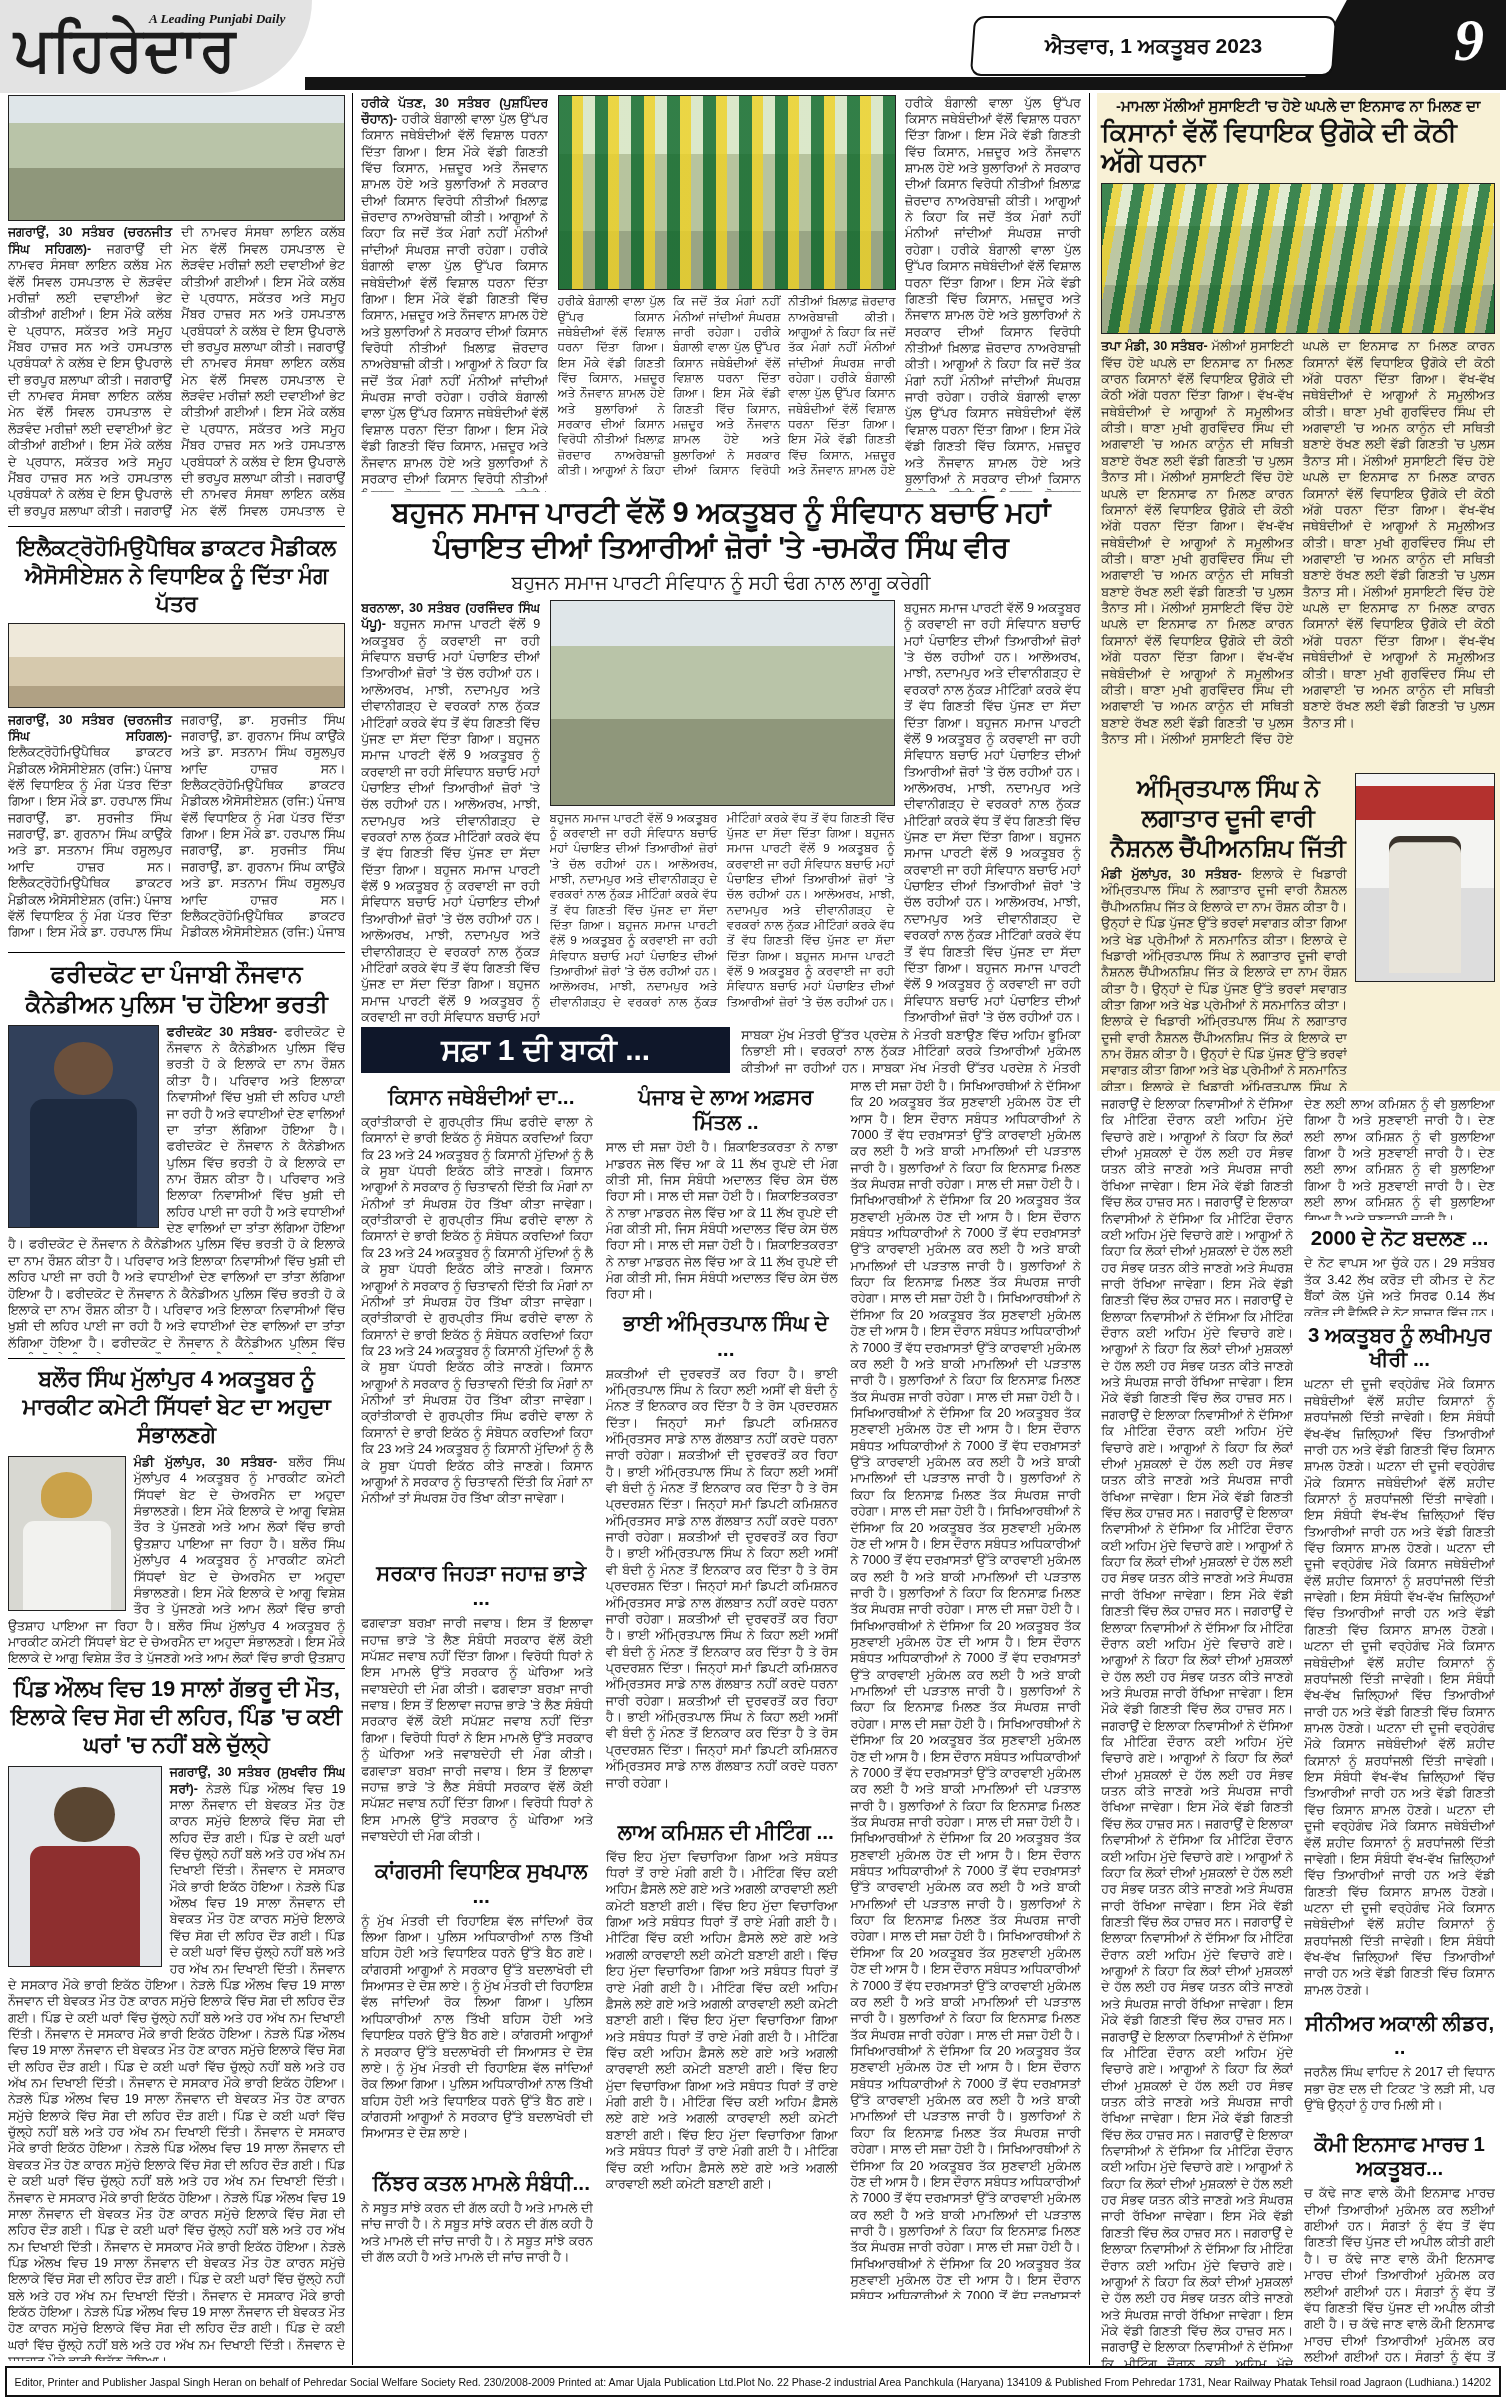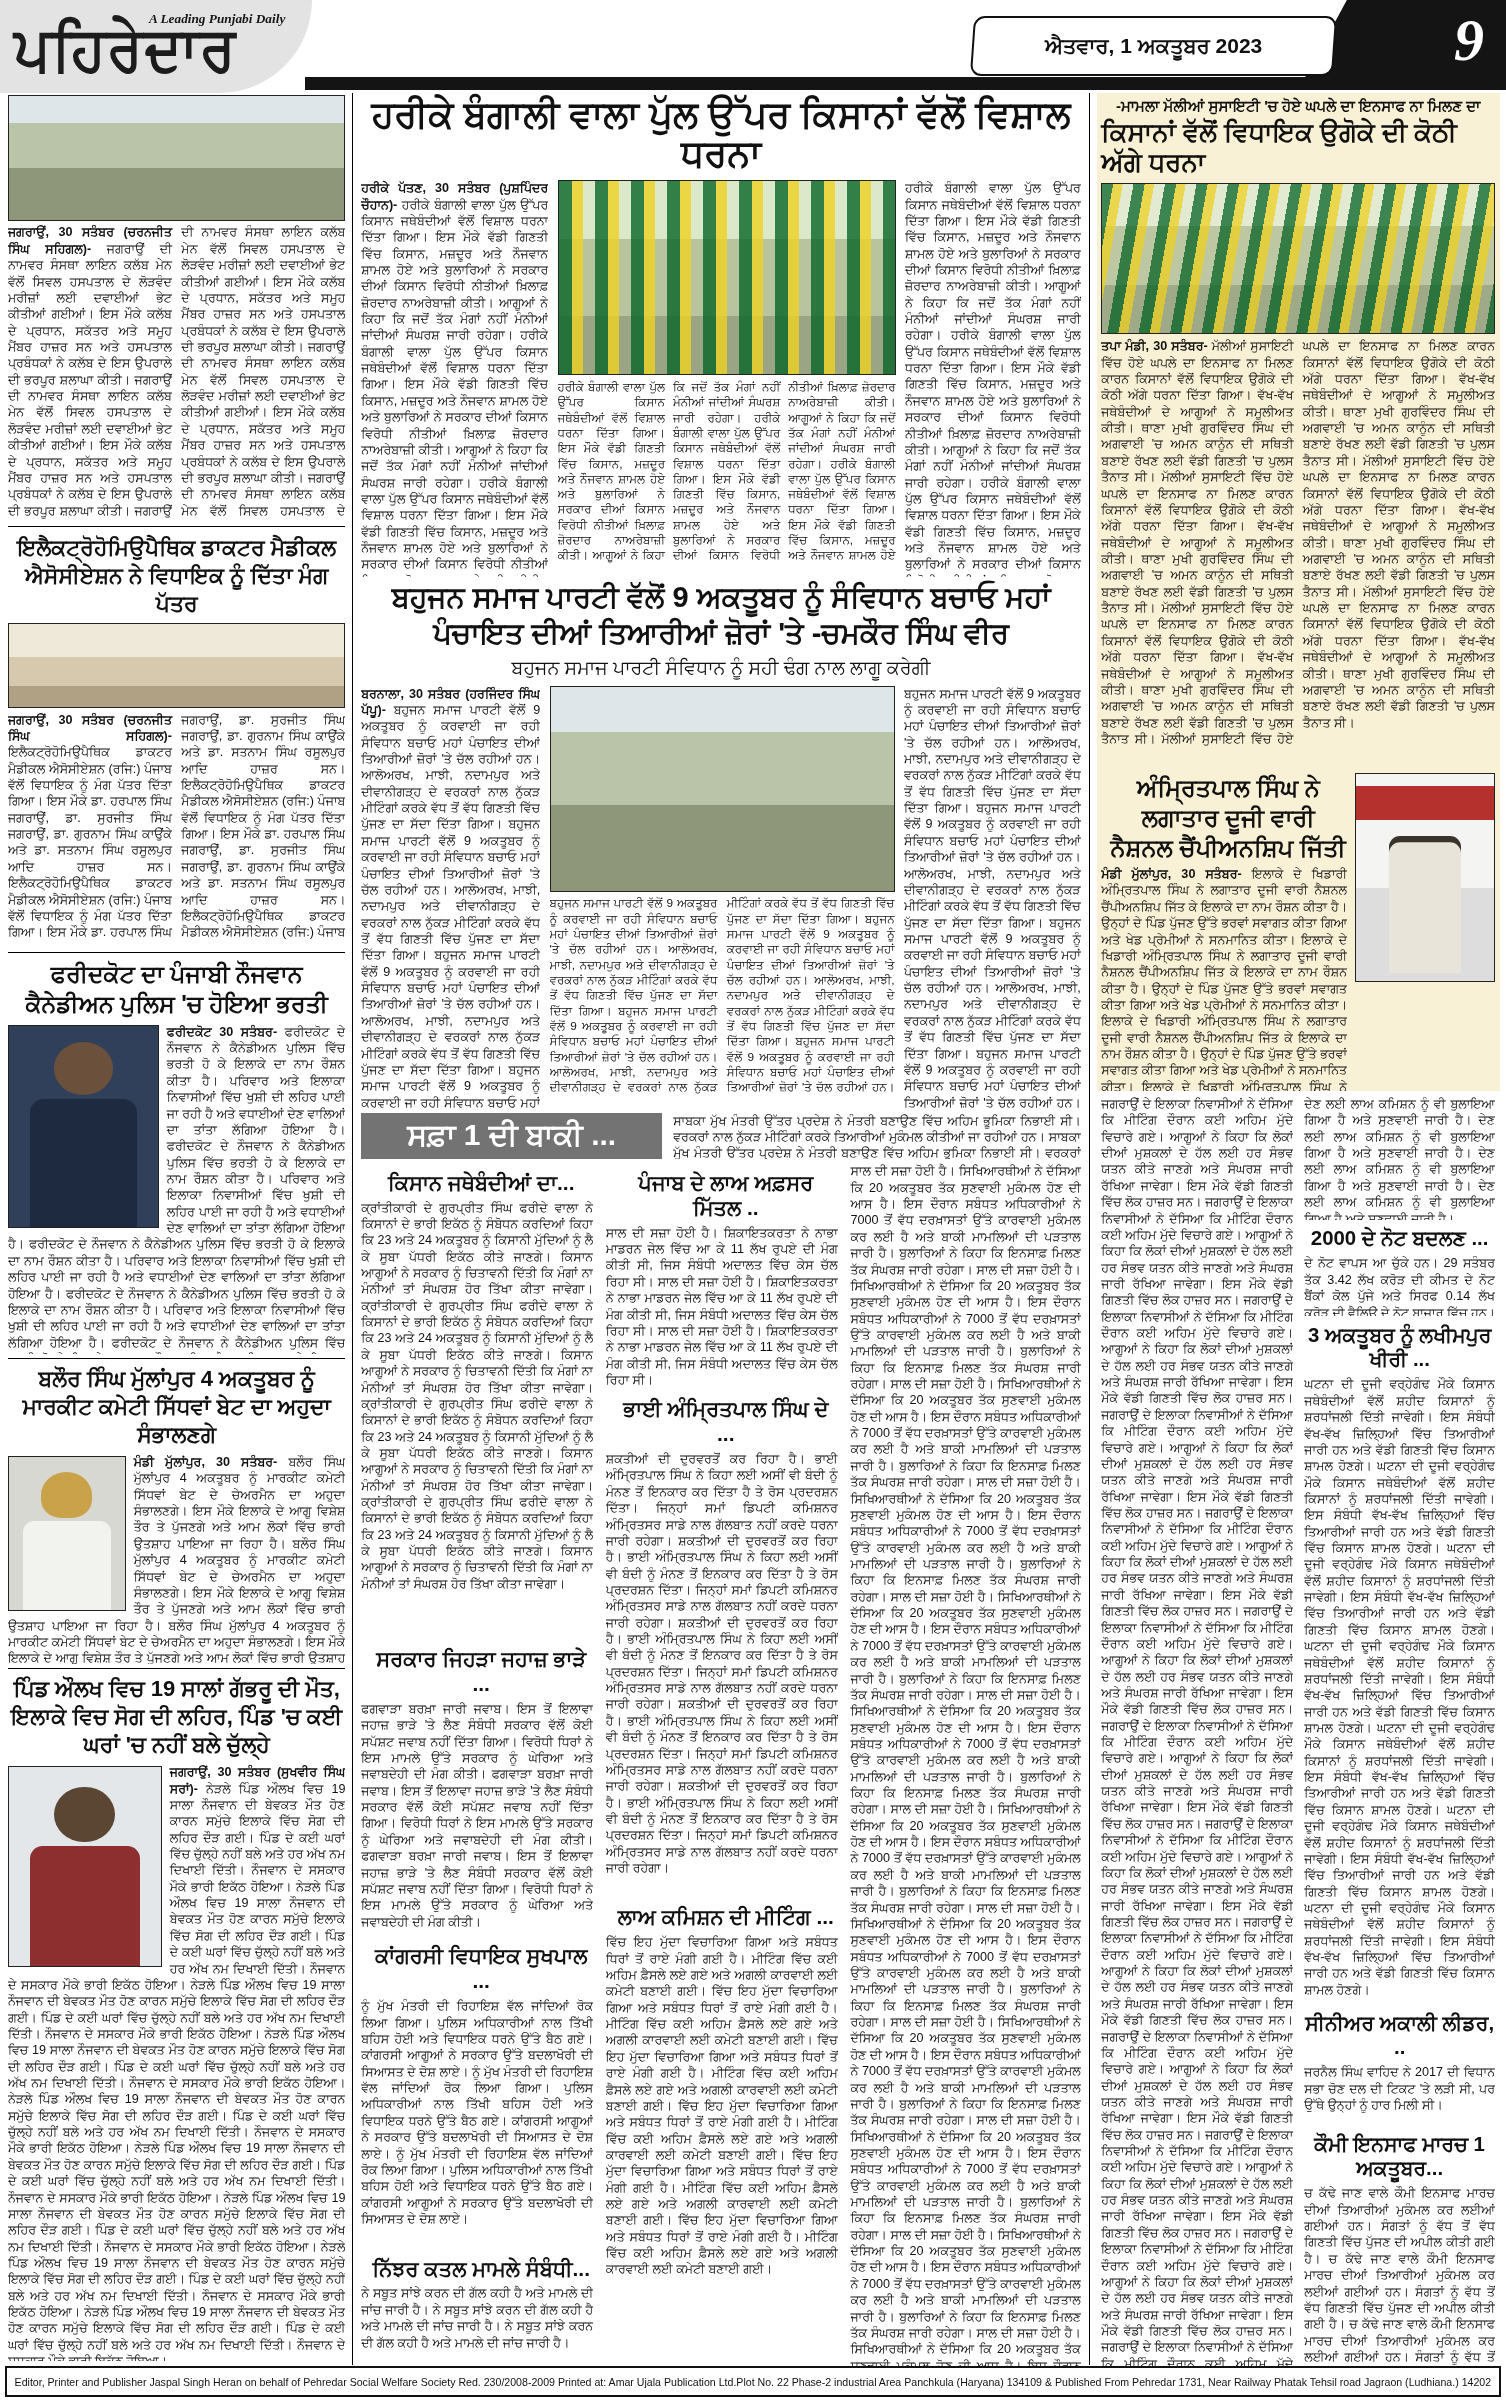--- a/index.html
+++ b/index.html
@@ -72,21 +72,21 @@
   
   .hL { font-size:23.6px; font-weight:bold; text-align:center; line-height:1.28; padding:3.1px 0 4.7px; }
   .hL.small { font-size:22px; }
 
   
   .hC1 { font-size:37px; font-weight:bold; text-align:center; line-height:1.05; padding:1.6px 0 6.3px; }
   .hC2 { font-size:29px; font-weight:bold; text-align:center; line-height:1.22; padding:3.1px 0 1.6px; }
   .subC2 { font-size:19px; font-weight:normal; text-align:center; padding:4.7px 0 6.3px; }
   .crow { display:flex; gap:9.4px; overflow:hidden; }
   .banner-row { display:flex; gap:11px; align-items:stretch; margin:3.1px 0 4.7px; }
-  .banner { width:301px; background:#737373; color:#fff; display:flex; align-items:center; justify-content:center;
+  .banner { width:369px; background:#0f172a; color:#fff; display:flex; align-items:center; justify-content:center;
             font-size:30px; font-weight:bold; height:46px; }
   .cont { display:flex; gap:12.6px; }
   .hCont { font-size:21px; font-weight:bold; text-align:center; line-height:1.2; padding:6.3px 0 4.7px;margin-left:8px; }
 
   
   .cream { background:#f8f1d6; padding:1.6px 4.7px 0 4.7px; }
   .kicker { font-size:15px; font-weight:bold; text-align:center; padding:2.4px 0 1.6px; }
   .hR1 { font-size:26px; font-weight:bold; line-height:1.15; padding:1.6px 0 4.7px; }
   .hR2 { font-size:24px; font-weight:bold; text-align:center; line-height:1.25; padding:4.7px 0 3.1px;margin-left:8px; }
   .hRs { font-size:20.4px; font-weight:bold; text-align:center; line-height:1.2; padding:6.3px 0 4.7px; }
@@ -163,21 +163,20 @@
           <span class="dl">ਜਗਰਾਉਂ, 30 ਸਤੰਬਰ (ਸੁਖਵੀਰ ਸਿੰਘ ਸਰਾਂ)-</span>
           <span>ਨੇੜਲੇ ਪਿੰਡ ਔਲਖ ਵਿਚ 19 ਸਾਲਾ ਨੌਜਵਾਨ ਦੀ ਬੇਵਕਤ ਮੌਤ ਹੋਣ ਕਾਰਨ ਸਮੁੱਚੇ ਇਲਾਕੇ ਵਿੱਚ ਸੋਗ ਦੀ ਲਹਿਰ ਦੌੜ ਗਈ। ਪਿੰਡ ਦੇ ਕਈ ਘਰਾਂ ਵਿੱਚ ਚੁੱਲ੍ਹੇ ਨਹੀਂ ਬਲੇ ਅਤੇ ਹਰ ਅੱਖ ਨਮ ਦਿਖਾਈ ਦਿੱਤੀ। ਨੌਜਵਾਨ ਦੇ ਸਸਕਾਰ ਮੌਕੇ ਭਾਰੀ ਇਕੱਠ ਹੋਇਆ।  ਨੇੜਲੇ ਪਿੰਡ ਔਲਖ ਵਿਚ 19 ਸਾਲਾ ਨੌਜਵਾਨ ਦੀ ਬੇਵਕਤ ਮੌਤ ਹੋਣ ਕਾਰਨ ਸਮੁੱਚੇ ਇਲਾਕੇ ਵਿੱਚ ਸੋਗ ਦੀ ਲਹਿਰ ਦੌੜ ਗਈ। ਪਿੰਡ ਦੇ ਕਈ ਘਰਾਂ ਵਿੱਚ ਚੁੱਲ੍ਹੇ ਨਹੀਂ ਬਲੇ ਅਤੇ ਹਰ ਅੱਖ ਨਮ ਦਿਖਾਈ ਦਿੱਤੀ। ਨੌਜਵਾਨ ਦੇ ਸਸਕਾਰ ਮੌਕੇ ਭਾਰੀ ਇਕੱਠ ਹੋਇਆ।  ਨੇੜਲੇ ਪਿੰਡ ਔਲਖ ਵਿਚ 19 ਸਾਲਾ ਨੌਜਵਾਨ ਦੀ ਬੇਵਕਤ ਮੌਤ ਹੋਣ ਕਾਰਨ ਸਮੁੱਚੇ ਇਲਾਕੇ ਵਿੱਚ ਸੋਗ ਦੀ ਲਹਿਰ ਦੌੜ ਗਈ। ਪਿੰਡ ਦੇ ਕਈ ਘਰਾਂ ਵਿੱਚ ਚੁੱਲ੍ਹੇ ਨਹੀਂ ਬਲੇ ਅਤੇ ਹਰ ਅੱਖ ਨਮ ਦਿਖਾਈ ਦਿੱਤੀ। ਨੌਜਵਾਨ ਦੇ ਸਸਕਾਰ ਮੌਕੇ ਭਾਰੀ ਇਕੱਠ ਹੋਇਆ।  ਨੇੜਲੇ ਪਿੰਡ ਔਲਖ ਵਿਚ 19 ਸਾਲਾ ਨੌਜਵਾਨ ਦੀ ਬੇਵਕਤ ਮੌਤ ਹੋਣ ਕਾਰਨ ਸਮੁੱਚੇ ਇਲਾਕੇ ਵਿੱਚ ਸੋਗ ਦੀ ਲਹਿਰ ਦੌੜ ਗਈ। ਪਿੰਡ ਦੇ ਕਈ ਘਰਾਂ ਵਿੱਚ ਚੁੱਲ੍ਹੇ ਨਹੀਂ ਬਲੇ ਅਤੇ ਹਰ ਅੱਖ ਨਮ ਦਿਖਾਈ ਦਿੱਤੀ। ਨੌਜਵਾਨ ਦੇ ਸਸਕਾਰ ਮੌਕੇ ਭਾਰੀ ਇਕੱਠ ਹੋਇਆ।  ਨੇੜਲੇ ਪਿੰਡ ਔਲਖ ਵਿਚ 19 ਸਾਲਾ ਨੌਜਵਾਨ ਦੀ ਬੇਵਕਤ ਮੌਤ ਹੋਣ ਕਾਰਨ ਸਮੁੱਚੇ ਇਲਾਕੇ ਵਿੱਚ ਸੋਗ ਦੀ ਲਹਿਰ ਦੌੜ ਗਈ। ਪਿੰਡ ਦੇ ਕਈ ਘਰਾਂ ਵਿੱਚ ਚੁੱਲ੍ਹੇ ਨਹੀਂ ਬਲੇ ਅਤੇ ਹਰ ਅੱਖ ਨਮ ਦਿਖਾਈ ਦਿੱਤੀ। ਨੌਜਵਾਨ ਦੇ ਸਸਕਾਰ ਮੌਕੇ ਭਾਰੀ ਇਕੱਠ ਹੋਇਆ।  ਨੇੜਲੇ ਪਿੰਡ ਔਲਖ ਵਿਚ 19 ਸਾਲਾ ਨੌਜਵਾਨ ਦੀ ਬੇਵਕਤ ਮੌਤ ਹੋਣ ਕਾਰਨ ਸਮੁੱਚੇ ਇਲਾਕੇ ਵਿੱਚ ਸੋਗ ਦੀ ਲਹਿਰ ਦੌੜ ਗਈ। ਪਿੰਡ ਦੇ ਕਈ ਘਰਾਂ ਵਿੱਚ ਚੁੱਲ੍ਹੇ ਨਹੀਂ ਬਲੇ ਅਤੇ ਹਰ ਅੱਖ ਨਮ ਦਿਖਾਈ ਦਿੱਤੀ। ਨੌਜਵਾਨ ਦੇ ਸਸਕਾਰ ਮੌਕੇ ਭਾਰੀ ਇਕੱਠ ਹੋਇਆ।  ਨੇੜਲੇ ਪਿੰਡ ਔਲਖ ਵਿਚ 19 ਸਾਲਾ ਨੌਜਵਾਨ ਦੀ ਬੇਵਕਤ ਮੌਤ ਹੋਣ ਕਾਰਨ ਸਮੁੱਚੇ ਇਲਾਕੇ ਵਿੱਚ ਸੋਗ ਦੀ ਲਹਿਰ ਦੌੜ ਗਈ। ਪਿੰਡ ਦੇ ਕਈ ਘਰਾਂ ਵਿੱਚ ਚੁੱਲ੍ਹੇ ਨਹੀਂ ਬਲੇ ਅਤੇ ਹਰ ਅੱਖ ਨਮ ਦਿਖਾਈ ਦਿੱਤੀ। ਨੌਜਵਾਨ ਦੇ ਸਸਕਾਰ ਮੌਕੇ ਭਾਰੀ ਇਕੱਠ ਹੋਇਆ।  ਨੇੜਲੇ ਪਿੰਡ ਔਲਖ ਵਿਚ 19 ਸਾਲਾ ਨੌਜਵਾਨ ਦੀ ਬੇਵਕਤ ਮੌਤ ਹੋਣ ਕਾਰਨ ਸਮੁੱਚੇ ਇਲਾਕੇ ਵਿੱਚ ਸੋਗ ਦੀ ਲਹਿਰ ਦੌੜ ਗਈ। ਪਿੰਡ ਦੇ ਕਈ ਘਰਾਂ ਵਿੱਚ ਚੁੱਲ੍ਹੇ ਨਹੀਂ ਬਲੇ ਅਤੇ ਹਰ ਅੱਖ ਨਮ ਦਿਖਾਈ ਦਿੱਤੀ। ਨੌਜਵਾਨ ਦੇ ਸਸਕਾਰ ਮੌਕੇ ਭਾਰੀ ਇਕੱਠ ਹੋਇਆ।  ਨੇੜਲੇ ਪਿੰਡ ਔਲਖ ਵਿਚ 19 ਸਾਲਾ ਨੌਜਵਾਨ ਦੀ ਬੇਵਕਤ ਮੌਤ ਹੋਣ ਕਾਰਨ ਸਮੁੱਚੇ ਇਲਾਕੇ ਵਿੱਚ ਸੋਗ ਦੀ ਲਹਿਰ ਦੌੜ ਗਈ। ਪਿੰਡ ਦੇ ਕਈ ਘਰਾਂ ਵਿੱਚ ਚੁੱਲ੍ਹੇ ਨਹੀਂ ਬਲੇ ਅਤੇ ਹਰ ਅੱਖ ਨਮ ਦਿਖਾਈ ਦਿੱਤੀ। ਨੌਜਵਾਨ ਦੇ ਸਸਕਾਰ ਮੌਕੇ ਭਾਰੀ ਇਕੱਠ ਹੋਇਆ। </span>
         </div>
       </div>
     </div>
 
     <div class="vline"></div>
 
     <div id="colC">
       <div>
-        <div class="hC1">ਹਰੀਕੇ ਬੰਗਾਲੀ ਵਾਲਾ ਪੁੱਲ ਉੱਪਰ ਕਿਸਾਨਾਂ ਵੱਲੋਂ ਵਿਸ਼ਾਲ ਧਰਨਾ</div>
         <div class="crow" style="height:397px">
           <div class="bodytext" style="width:187px; height:397px">
             <span class="dl">ਹਰੀਕੇ ਪੱਤਣ, 30 ਸਤੰਬਰ (ਪੁਸ਼ਪਿੰਦਰ ਚੌਹਾਨ)-</span>
             <span>ਹਰੀਕੇ ਬੰਗਾਲੀ ਵਾਲਾ ਪੁੱਲ ਉੱਪਰ ਕਿਸਾਨ ਜਥੇਬੰਦੀਆਂ ਵੱਲੋਂ ਵਿਸ਼ਾਲ ਧਰਨਾ ਦਿੱਤਾ ਗਿਆ। ਇਸ ਮੌਕੇ ਵੱਡੀ ਗਿਣਤੀ ਵਿੱਚ ਕਿਸਾਨ, ਮਜ਼ਦੂਰ ਅਤੇ ਨੌਜਵਾਨ ਸ਼ਾਮਲ ਹੋਏ ਅਤੇ ਬੁਲਾਰਿਆਂ ਨੇ ਸਰਕਾਰ ਦੀਆਂ ਕਿਸਾਨ ਵਿਰੋਧੀ ਨੀਤੀਆਂ ਖ਼ਿਲਾਫ਼ ਜ਼ੋਰਦਾਰ ਨਾਅਰੇਬਾਜ਼ੀ ਕੀਤੀ। ਆਗੂਆਂ ਨੇ ਕਿਹਾ ਕਿ ਜਦੋਂ ਤੱਕ ਮੰਗਾਂ ਨਹੀਂ ਮੰਨੀਆਂ ਜਾਂਦੀਆਂ ਸੰਘਰਸ਼ ਜਾਰੀ ਰਹੇਗਾ।  ਹਰੀਕੇ ਬੰਗਾਲੀ ਵਾਲਾ ਪੁੱਲ ਉੱਪਰ ਕਿਸਾਨ ਜਥੇਬੰਦੀਆਂ ਵੱਲੋਂ ਵਿਸ਼ਾਲ ਧਰਨਾ ਦਿੱਤਾ ਗਿਆ। ਇਸ ਮੌਕੇ ਵੱਡੀ ਗਿਣਤੀ ਵਿੱਚ ਕਿਸਾਨ, ਮਜ਼ਦੂਰ ਅਤੇ ਨੌਜਵਾਨ ਸ਼ਾਮਲ ਹੋਏ ਅਤੇ ਬੁਲਾਰਿਆਂ ਨੇ ਸਰਕਾਰ ਦੀਆਂ ਕਿਸਾਨ ਵਿਰੋਧੀ ਨੀਤੀਆਂ ਖ਼ਿਲਾਫ਼ ਜ਼ੋਰਦਾਰ ਨਾਅਰੇਬਾਜ਼ੀ ਕੀਤੀ। ਆਗੂਆਂ ਨੇ ਕਿਹਾ ਕਿ ਜਦੋਂ ਤੱਕ ਮੰਗਾਂ ਨਹੀਂ ਮੰਨੀਆਂ ਜਾਂਦੀਆਂ ਸੰਘਰਸ਼ ਜਾਰੀ ਰਹੇਗਾ।  ਹਰੀਕੇ ਬੰਗਾਲੀ ਵਾਲਾ ਪੁੱਲ ਉੱਪਰ ਕਿਸਾਨ ਜਥੇਬੰਦੀਆਂ ਵੱਲੋਂ ਵਿਸ਼ਾਲ ਧਰਨਾ ਦਿੱਤਾ ਗਿਆ। ਇਸ ਮੌਕੇ ਵੱਡੀ ਗਿਣਤੀ ਵਿੱਚ ਕਿਸਾਨ, ਮਜ਼ਦੂਰ ਅਤੇ ਨੌਜਵਾਨ ਸ਼ਾਮਲ ਹੋਏ ਅਤੇ ਬੁਲਾਰਿਆਂ ਨੇ ਸਰਕਾਰ ਦੀਆਂ ਕਿਸਾਨ ਵਿਰੋਧੀ ਨੀਤੀਆਂ ਖ਼ਿਲਾਫ਼ ਜ਼ੋਰਦਾਰ ਨਾਅਰੇਬਾਜ਼ੀ ਕੀਤੀ। ਆਗੂਆਂ ਨੇ ਕਿਹਾ ਕਿ ਜਦੋਂ ਤੱਕ ਮੰਗਾਂ ਨਹੀਂ ਮੰਨੀਆਂ ਜਾਂਦੀਆਂ ਸੰਘਰਸ਼ ਜਾਰੀ ਰਹੇਗਾ।  ਹਰੀਕੇ ਬੰਗਾਲੀ ਵਾਲਾ ਪੁੱਲ ਉੱਪਰ ਕਿਸਾਨ ਜਥੇਬੰਦੀਆਂ ਵੱਲੋਂ ਵਿਸ਼ਾਲ ਧਰਨਾ ਦਿੱਤਾ ਗਿਆ। ਇਸ ਮੌਕੇ ਵੱਡੀ ਗਿਣਤੀ ਵਿੱਚ ਕਿਸਾਨ, ਮਜ਼ਦੂਰ ਅਤੇ ਨੌਜਵਾਨ ਸ਼ਾਮਲ ਹੋਏ ਅਤੇ ਬੁਲਾਰਿਆਂ ਨੇ ਸਰਕਾਰ ਦੀਆਂ ਕਿਸਾਨ ਵਿਰੋਧੀ ਨੀਤੀਆਂ ਖ਼ਿਲਾਫ਼ ਜ਼ੋਰਦਾਰ ਨਾਅਰੇਬਾਜ਼ੀ ਕੀਤੀ। ਆਗੂਆਂ ਨੇ ਕਿਹਾ ਕਿ ਜਦੋਂ ਤੱਕ ਮੰਗਾਂ ਨਹੀਂ ਮੰਨੀਆਂ ਜਾਂਦੀਆਂ ਸੰਘਰਸ਼ ਜਾਰੀ ਰਹੇਗਾ। </span>
           </div>
           <div style="width:338px">
             <div class="ph flags" style="height:195px"></div>
             <div class="bodytext cols3" style="height:196px; margin-top:4.7px; font-size:11.8px">
               <span>ਹਰੀਕੇ ਬੰਗਾਲੀ ਵਾਲਾ ਪੁੱਲ ਉੱਪਰ ਕਿਸਾਨ ਜਥੇਬੰਦੀਆਂ ਵੱਲੋਂ ਵਿਸ਼ਾਲ ਧਰਨਾ ਦਿੱਤਾ ਗਿਆ। ਇਸ ਮੌਕੇ ਵੱਡੀ ਗਿਣਤੀ ਵਿੱਚ ਕਿਸਾਨ, ਮਜ਼ਦੂਰ ਅਤੇ ਨੌਜਵਾਨ ਸ਼ਾਮਲ ਹੋਏ ਅਤੇ ਬੁਲਾਰਿਆਂ ਨੇ ਸਰਕਾਰ ਦੀਆਂ ਕਿਸਾਨ ਵਿਰੋਧੀ ਨੀਤੀਆਂ ਖ਼ਿਲਾਫ਼ ਜ਼ੋਰਦਾਰ ਨਾਅਰੇਬਾਜ਼ੀ ਕੀਤੀ। ਆਗੂਆਂ ਨੇ ਕਿਹਾ ਕਿ ਜਦੋਂ ਤੱਕ ਮੰਗਾਂ ਨਹੀਂ ਮੰਨੀਆਂ ਜਾਂਦੀਆਂ ਸੰਘਰਸ਼ ਜਾਰੀ ਰਹੇਗਾ।  ਹਰੀਕੇ ਬੰਗਾਲੀ ਵਾਲਾ ਪੁੱਲ ਉੱਪਰ ਕਿਸਾਨ ਜਥੇਬੰਦੀਆਂ ਵੱਲੋਂ ਵਿਸ਼ਾਲ ਧਰਨਾ ਦਿੱਤਾ ਗਿਆ। ਇਸ ਮੌਕੇ ਵੱਡੀ ਗਿਣਤੀ ਵਿੱਚ ਕਿਸਾਨ, ਮਜ਼ਦੂਰ ਅਤੇ ਨੌਜਵਾਨ ਸ਼ਾਮਲ ਹੋਏ ਅਤੇ ਬੁਲਾਰਿਆਂ ਨੇ ਸਰਕਾਰ ਦੀਆਂ ਕਿਸਾਨ ਵਿਰੋਧੀ ਨੀਤੀਆਂ ਖ਼ਿਲਾਫ਼ ਜ਼ੋਰਦਾਰ ਨਾਅਰੇਬਾਜ਼ੀ ਕੀਤੀ। ਆਗੂਆਂ ਨੇ ਕਿਹਾ ਕਿ ਜਦੋਂ ਤੱਕ ਮੰਗਾਂ ਨਹੀਂ ਮੰਨੀਆਂ ਜਾਂਦੀਆਂ ਸੰਘਰਸ਼ ਜਾਰੀ ਰਹੇਗਾ।  ਹਰੀਕੇ ਬੰਗਾਲੀ ਵਾਲਾ ਪੁੱਲ ਉੱਪਰ ਕਿਸਾਨ ਜਥੇਬੰਦੀਆਂ ਵੱਲੋਂ ਵਿਸ਼ਾਲ ਧਰਨਾ ਦਿੱਤਾ ਗਿਆ। ਇਸ ਮੌਕੇ ਵੱਡੀ ਗਿਣਤੀ ਵਿੱਚ ਕਿਸਾਨ, ਮਜ਼ਦੂਰ ਅਤੇ ਨੌਜਵਾਨ ਸ਼ਾਮਲ ਹੋਏ ਅਤੇ ਬੁਲਾਰਿਆਂ ਨੇ ਸਰਕਾਰ ਦੀਆਂ ਕਿਸਾਨ ਵਿਰੋਧੀ ਨੀਤੀਆਂ ਖ਼ਿਲਾਫ਼ ਜ਼ੋਰਦਾਰ ਨਾਅਰੇਬਾਜ਼ੀ ਕੀਤੀ। ਆਗੂਆਂ ਨੇ ਕਿਹਾ ਕਿ ਜਦੋਂ ਤੱਕ ਮੰਗਾਂ ਨਹੀਂ ਮੰਨੀਆਂ ਜਾਂਦੀਆਂ ਸੰਘਰਸ਼ ਜਾਰੀ ਰਹੇਗਾ।  ਹਰੀਕੇ ਬੰਗਾਲੀ ਵਾਲਾ ਪੁੱਲ ਉੱਪਰ ਕਿਸਾਨ ਜਥੇਬੰਦੀਆਂ ਵੱਲੋਂ ਵਿਸ਼ਾਲ ਧਰਨਾ ਦਿੱਤਾ ਗਿਆ। ਇਸ ਮੌਕੇ ਵੱਡੀ ਗਿਣਤੀ ਵਿੱਚ ਕਿਸਾਨ, ਮਜ਼ਦੂਰ ਅਤੇ ਨੌਜਵਾਨ ਸ਼ਾਮਲ ਹੋਏ ਅਤੇ ਬੁਲਾਰਿਆਂ ਨੇ ਸਰਕਾਰ ਦੀਆਂ ਕਿਸਾਨ ਵਿਰੋਧੀ ਨੀਤੀਆਂ ਖ਼ਿਲਾਫ਼ ਜ਼ੋਰਦਾਰ ਨਾਅਰੇਬਾਜ਼ੀ ਕੀਤੀ। ਆਗੂਆਂ ਨੇ ਕਿਹਾ ਕਿ ਜਦੋਂ ਤੱਕ ਮੰਗਾਂ ਨਹੀਂ ਮੰਨੀਆਂ ਜਾਂਦੀਆਂ ਸੰਘਰਸ਼ ਜਾਰੀ ਰਹੇਗਾ। </span>
             </div>

